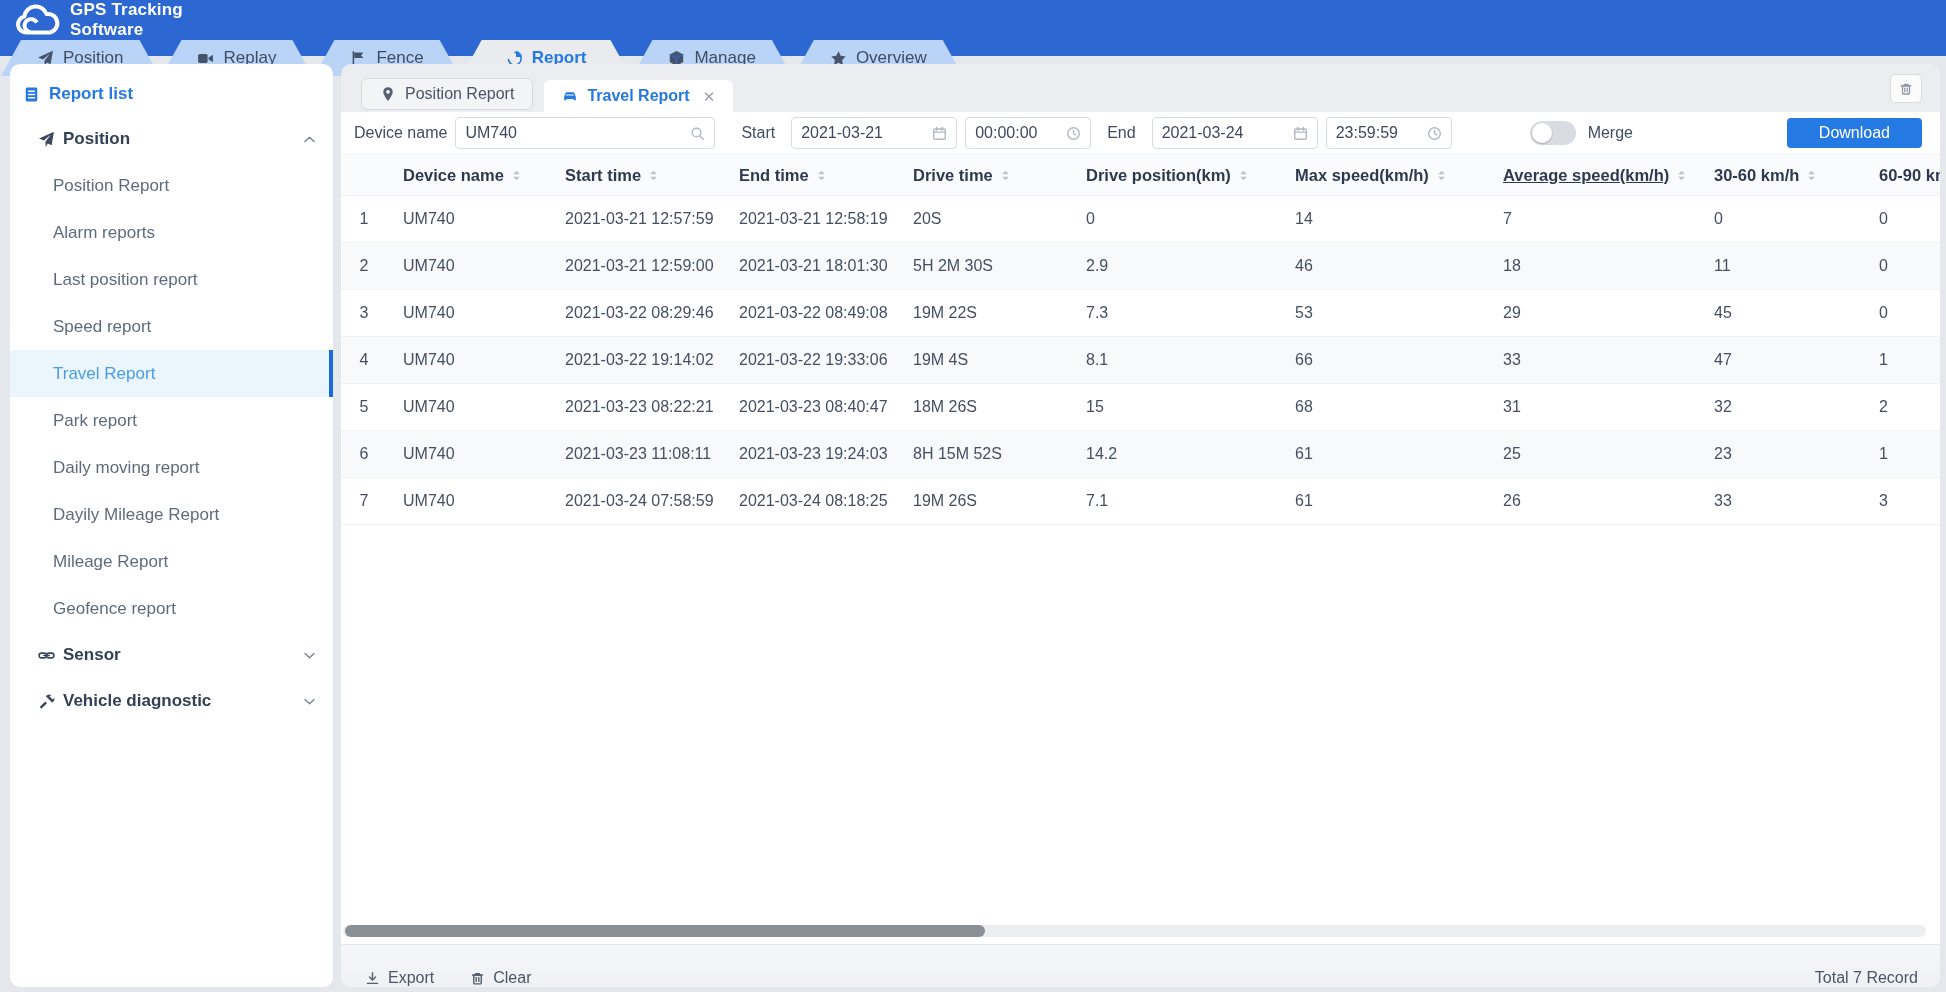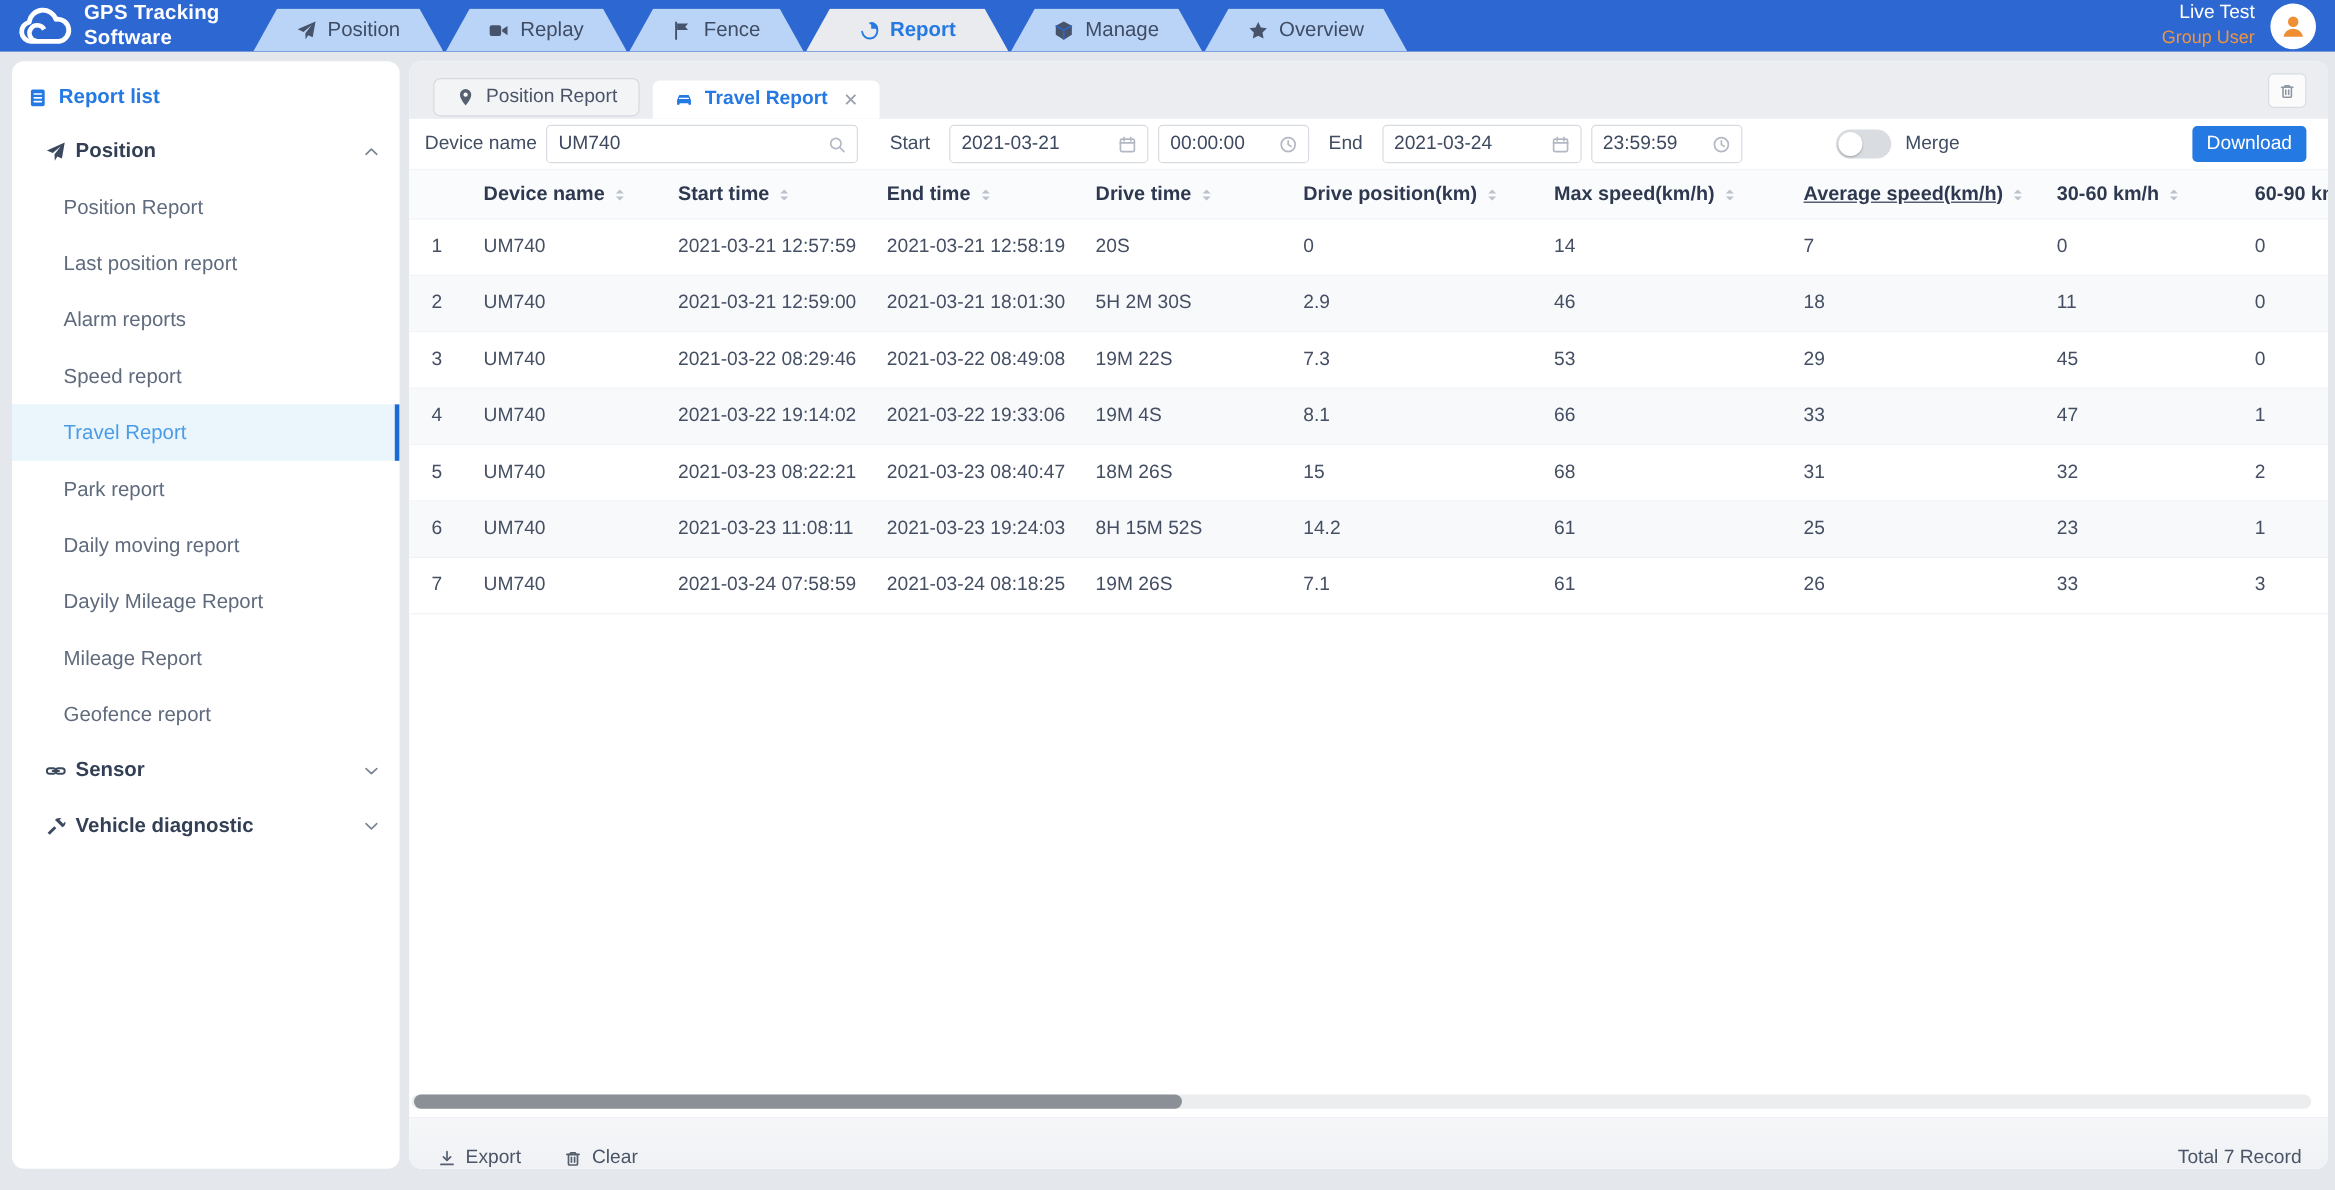--- a/index.html
+++ b/index.html
@@ -6,22 +6,22 @@
   body{
     width:1946px;height:992px;overflow:hidden;
     font-family:"Liberation Sans","DejaVu Sans",sans-serif;
     background:#e4e7eb;
     -webkit-font-smoothing:antialiased;
   }
   .app{position:relative;width:1946px;height:992px;background:#e4e7eb;}
 
   
   .topbar{
-    height:43px;background:var(--topbar-blue,#2d68d2);
-    display:flex;align-items:stretch;
+    height:56px;background:var(--topbar-blue,#2d68d2);
+    display:flex;align-items:stretch;flex-direction:column;
   }
   .logo{display:flex;align-items:center;gap:10px;padding-left:14px;width:196px;flex:0 0 auto;}
   .logo-ic{width:46px;height:36px;display:flex;align-items:center;}
   .logo-text{color:#fff;font-size:17px;font-weight:700;line-height:1.18;letter-spacing:.2px;}
   .nav-tabs{display:flex;align-items:flex-end;flex:1 1 auto;}
   .nav-tab{
     height:36px;display:flex;align-items:center;justify-content:center;gap:9px;
     padding:0 36px;margin:0 1px;
     background:var(--tab-inactive,#bad4f7);color:#3f4c63;
     font-size:17px;font-weight:400;cursor:pointer;
@@ -72,21 +72,21 @@
   .inputbox{border:1px solid #d7dbe2;border-radius:4px;height:30px;display:inline-flex;align-items:center;padding:0 9px;gap:6px;color:#3e4960;font-size:16px;background:#fff;}
   .inputbox input{border:none;outline:none;width:100%;font:inherit;color:inherit;background:transparent;padding:0;}
   .inputbox .ic{width:15px;height:15px;display:flex;color:#b2b8c4;flex:0 0 auto;}
   .ib-device{width:240px;}
   .ib-date{width:146px;}
   .ib-time{width:106px;}
   .ml26{margin-left:26px;} .ml16{margin-left:16px;} .ml8{margin-left:8px;}
   .switch{margin-left:78px;width:46px;height:24px;border-radius:12px;background:#d9dce1;position:relative;cursor:pointer;flex:0 0 auto;}
   .switch .knob{position:absolute;left:2px;top:2px;width:20px;height:20px;border-radius:50%;background:#fff;box-shadow:0 1px 2px rgba(0,0,0,.25);}
   .merge-lbl{margin-left:12px;font-size:16px;color:#414d63;}
-  .download-btn{margin-left:auto;margin-right:18px;height:30px;padding:0 12px;background:var(--accent-blue,#2e7be4);color:#fff;border:none;border-radius:4px;font-size:16px;font-family:inherit;cursor:pointer;}
+  .download-btn{margin-left:auto;margin-right:18px;height:30px;padding:0 32px;background:var(--accent-blue,#2e7be4);color:#fff;border:none;border-radius:4px;font-size:16px;font-family:inherit;cursor:pointer;}
 
   
   .tablewrap{flex:1 1 auto;overflow:hidden;display:flex;flex-direction:column;min-height:0;}
   .tbl{width:1722px;flex:0 0 auto;}
   .thead{height:40px;display:flex;align-items:center;background:#fafbfd;border-bottom:1px solid #eef1f5;}
   .th{font-size:16.5px;font-weight:700;color:#2e3950;display:flex;align-items:center;gap:6px;padding-left:16px;box-sizing:border-box;}
   .th .sort{width:13px;height:15px;display:flex;color:#bcc2cd;cursor:pointer;}
   .trow{height:46px;display:flex;align-items:center;border-bottom:1px solid #f0f2f6;background:#fff;}
   .trow.even{background:#f8f9fb;}
   .td{font-size:16px;color:#454f63;padding-left:16px;box-sizing:border-box;white-space:nowrap;overflow:hidden;}
@@ -212,24 +212,24 @@
             <span class="chev">
               <svg viewBox="0 0 16 16" width="100%" height="100%" fill="none" stroke="currentColor" stroke-width="1.5" stroke-linecap="round" stroke-linejoin="round">
                 <path d="M3.2 10.2 8 5.6l4.8 4.6"></path>
               </svg>
             </span>
           </div>
           <div class="side-item">
             <span>Position Report</span>
           </div>
           <div class="side-item">
+            <span>Alarm reports</span>
+          </div>
+          <div class="side-item">
             <span>Last position report</span>
-          </div>
-          <div class="side-item">
-            <span>Alarm reports</span>
           </div>
           <div class="side-item">
             <span>Speed report</span>
           </div>
           <div class="side-item selected">
             <span>Travel Report</span>
           </div>
           <div class="side-item">
             <span>Park report</span>
           </div>

